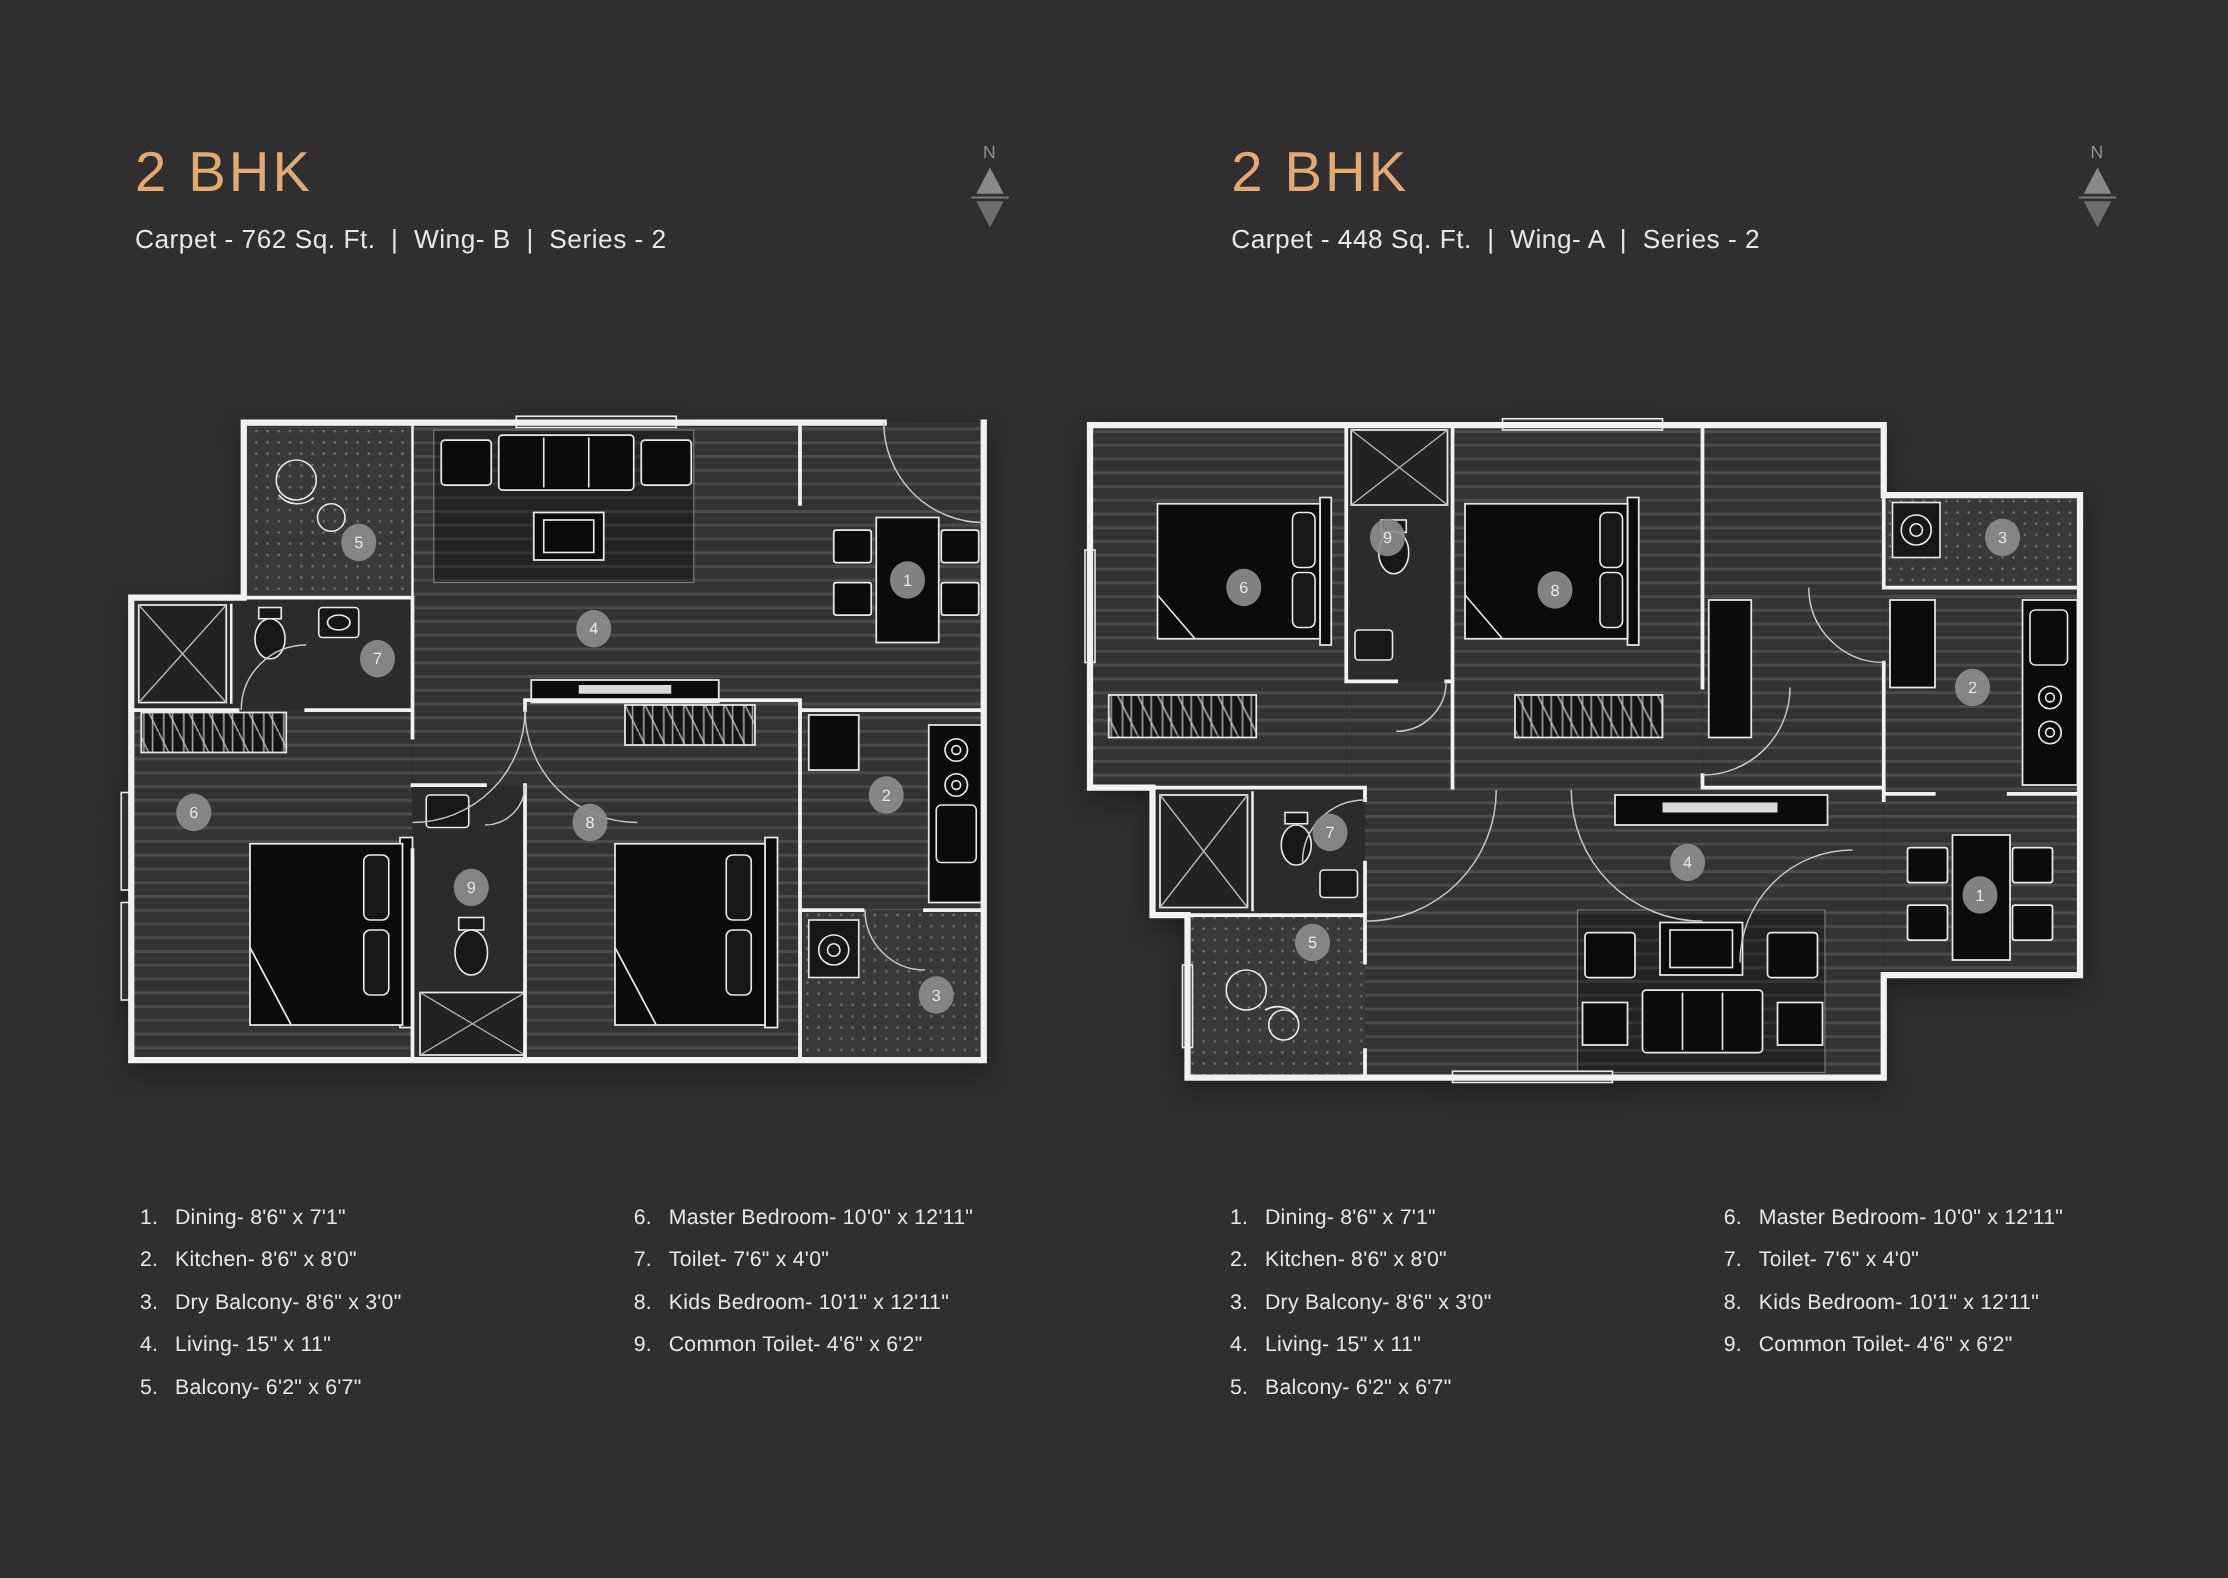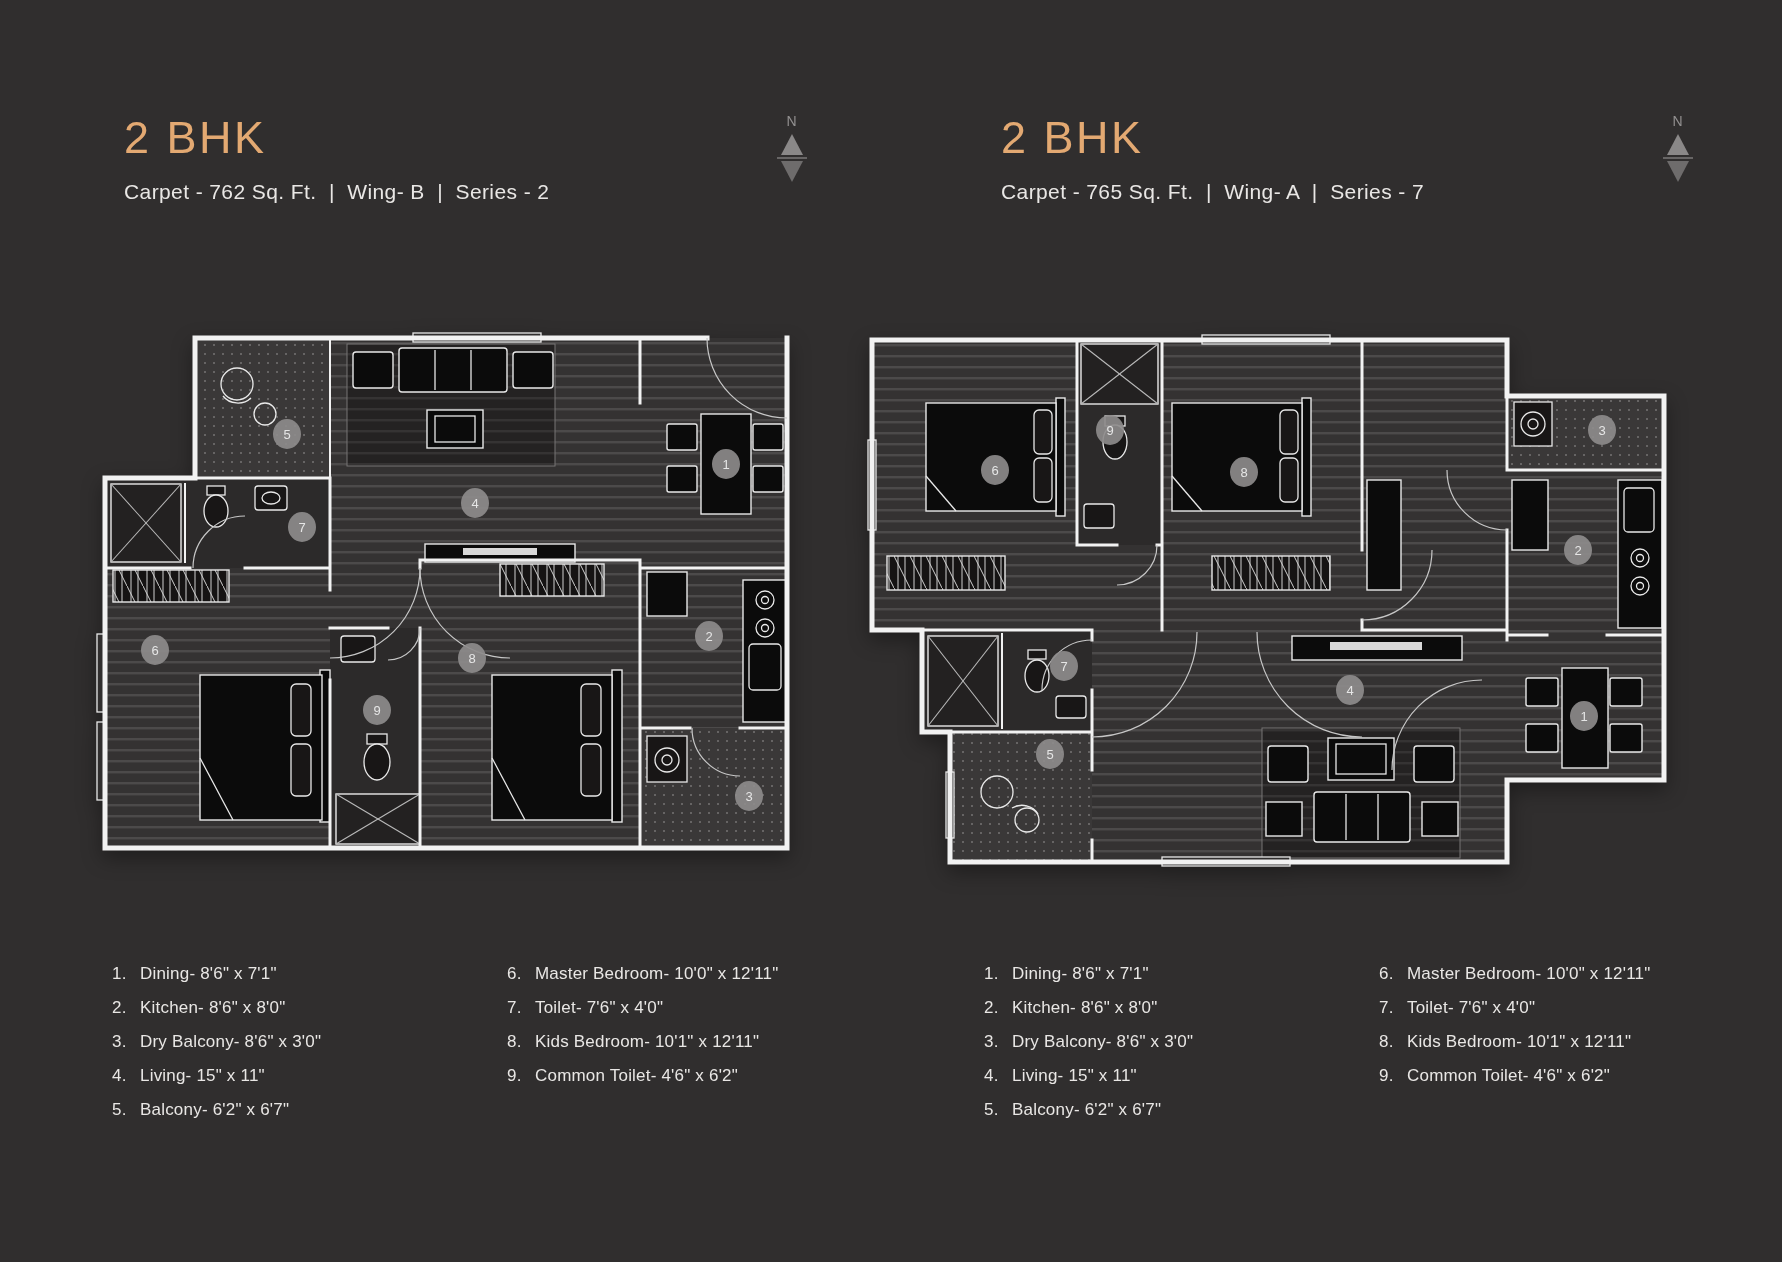--- a/index.html
+++ b/index.html
@@ -1,18 +1,18 @@
 <!DOCTYPE html>
 <html style="--background: #302e2e; --gold: #e3a972; --text: #e9e7e5; --wall: #f2f2f2; --marker: #8d8b8b;"><head>
 <meta charset="utf-8">
 <style>
   html,body{margin:0;padding:0;}
   body{background:var(--background,#302e2e);font-family:"Liberation Sans",sans-serif;}
   .page{position:relative;width:1782px;height:1262px;overflow:hidden;background:var(--background,#302e2e);}
-  .plan-header{position:absolute;margin-left:16px;}
+  .plan-header{position:absolute;}
   #hdrL{left:108px;top:112px;}
   #hdrR{left:985px;top:112px;}
   .ptitle{font-size:45px;letter-spacing:2.5px;color:var(--gold,#e3a972);font-weight:400;}
   .psub{margin-top:16px;font-size:21px;letter-spacing:.4px;color:var(--text,#e9e7e5);white-space:pre;}
   .compass{position:absolute;width:40px;height:80px;}
   #cmpL{left:772px;top:110px;}
   #cmpR{left:1658px;top:110px;}
   .plan{position:absolute;filter:drop-shadow(0 8px 10px rgba(0,0,0,.35));}
   .wallO{fill:none;stroke:var(--wall,#f2f2f2);stroke-width:5;stroke-linecap:square;}
   .wallI{fill:none;stroke:var(--wall,#f2f2f2);stroke-width:3;stroke-linecap:square;}
@@ -41,21 +41,21 @@
 
 <div class="page">
 
   <div class="plan-header" id="hdrL">
     <div class="ptitle">2 BHK</div>
     <div class="psub">Carpet - 762 Sq. Ft.  |  Wing- B  |  Series - 2</div>
   </div>
 
   <div class="plan-header" id="hdrR">
     <div class="ptitle">2 BHK</div>
-    <div class="psub">Carpet - 765 Sq. Ft.  |  Wing- A  |  Series - 7</div>
+    <div class="psub">Carpet - 448 Sq. Ft.  |  Wing- A  |  Series - 2</div>
   </div>
 
   <div class="compass" id="cmpL">
     <svg class="cmp" width="40" height="80" viewBox="0 0 40 80">
       <text x="20" y="16">N</text>
       <polygon points="20,24 9,45 31,45" fill="#8a8888"></polygon>
       <line x1="5" y1="48" x2="35" y2="48" stroke="#7a7878" stroke-width="1.5"></line>
       <polygon points="9,51 31,51 20,72" fill="#6e6c6c"></polygon>
     </svg>
   </div>

